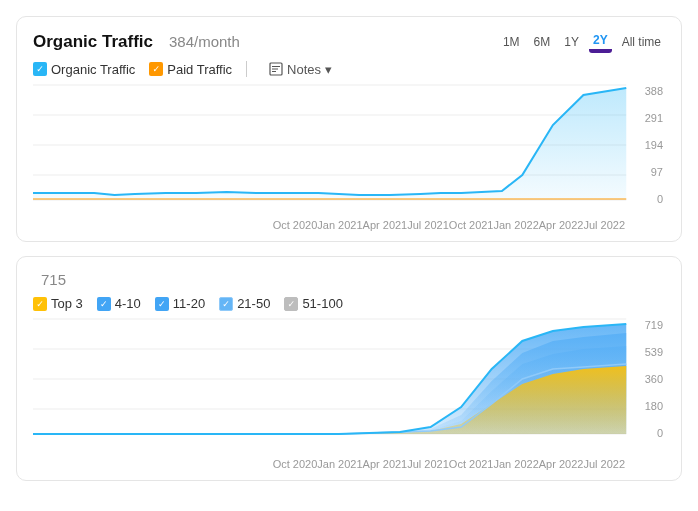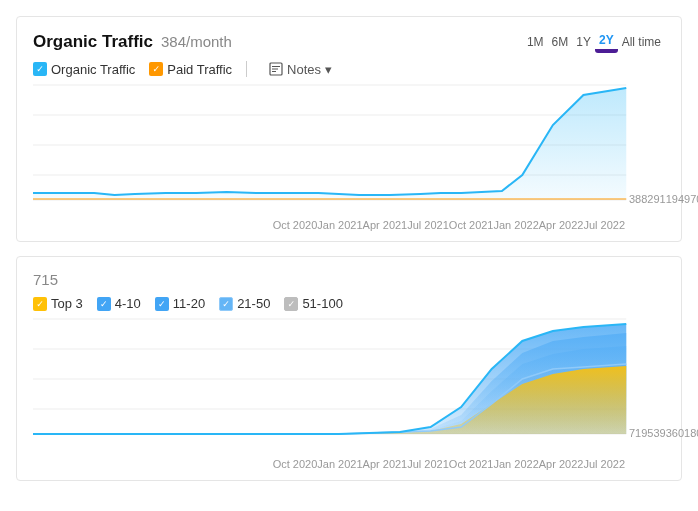--- a/index.html
+++ b/index.html
@@ -11,21 +11,21 @@
       min-height: 511px;
       overflow: hidden;
     }
     .container {
       padding: 16px 16px 8px 16px;
     }
     
     .section {
       background: #fff;
       border: 1px solid #e5e5e5;
-      border-radius: 4px;
+      border-radius: 10px;
       margin-bottom: 14px;
       padding: 14px 16px 10px 16px;
     }
     
     .section-header {
       display: flex;
       align-items: center;
       justify-content: space-between;
       margin-bottom: 8px;
     }
@@ -36,24 +36,26 @@
     }
     .section-title {
       font-size: 17px;
       font-weight: 700;
       color: #111;
     }
     .section-value {
       font-size: 15px;
       color: #888;
       font-weight: 400;
+      margin-left: 8px;
     }
     
     .time-range {
       display: flex;
+      gap: 6px;
       align-items: center;
     }
     .time-btn {
       font-size: 12px;
       color: #555;
       cursor: pointer;
       padding: 2px 4px;
       border: none;
       background: none;
       border-radius: 3px;
@@ -131,20 +133,21 @@
     .x-label {
       text-align: center;
       min-width: 40px;
     }
     
     .y-labels {
       position: absolute;
       right: 0;
       top: 0;
       display: flex;
+      flex-direction: column;
       justify-content: space-between;
       font-size: 11px;
       color: #999;
       height: 100%;
       align-items: flex-end;
       padding-right: 2px;
     }
   </style>
 </head>
 <body>

